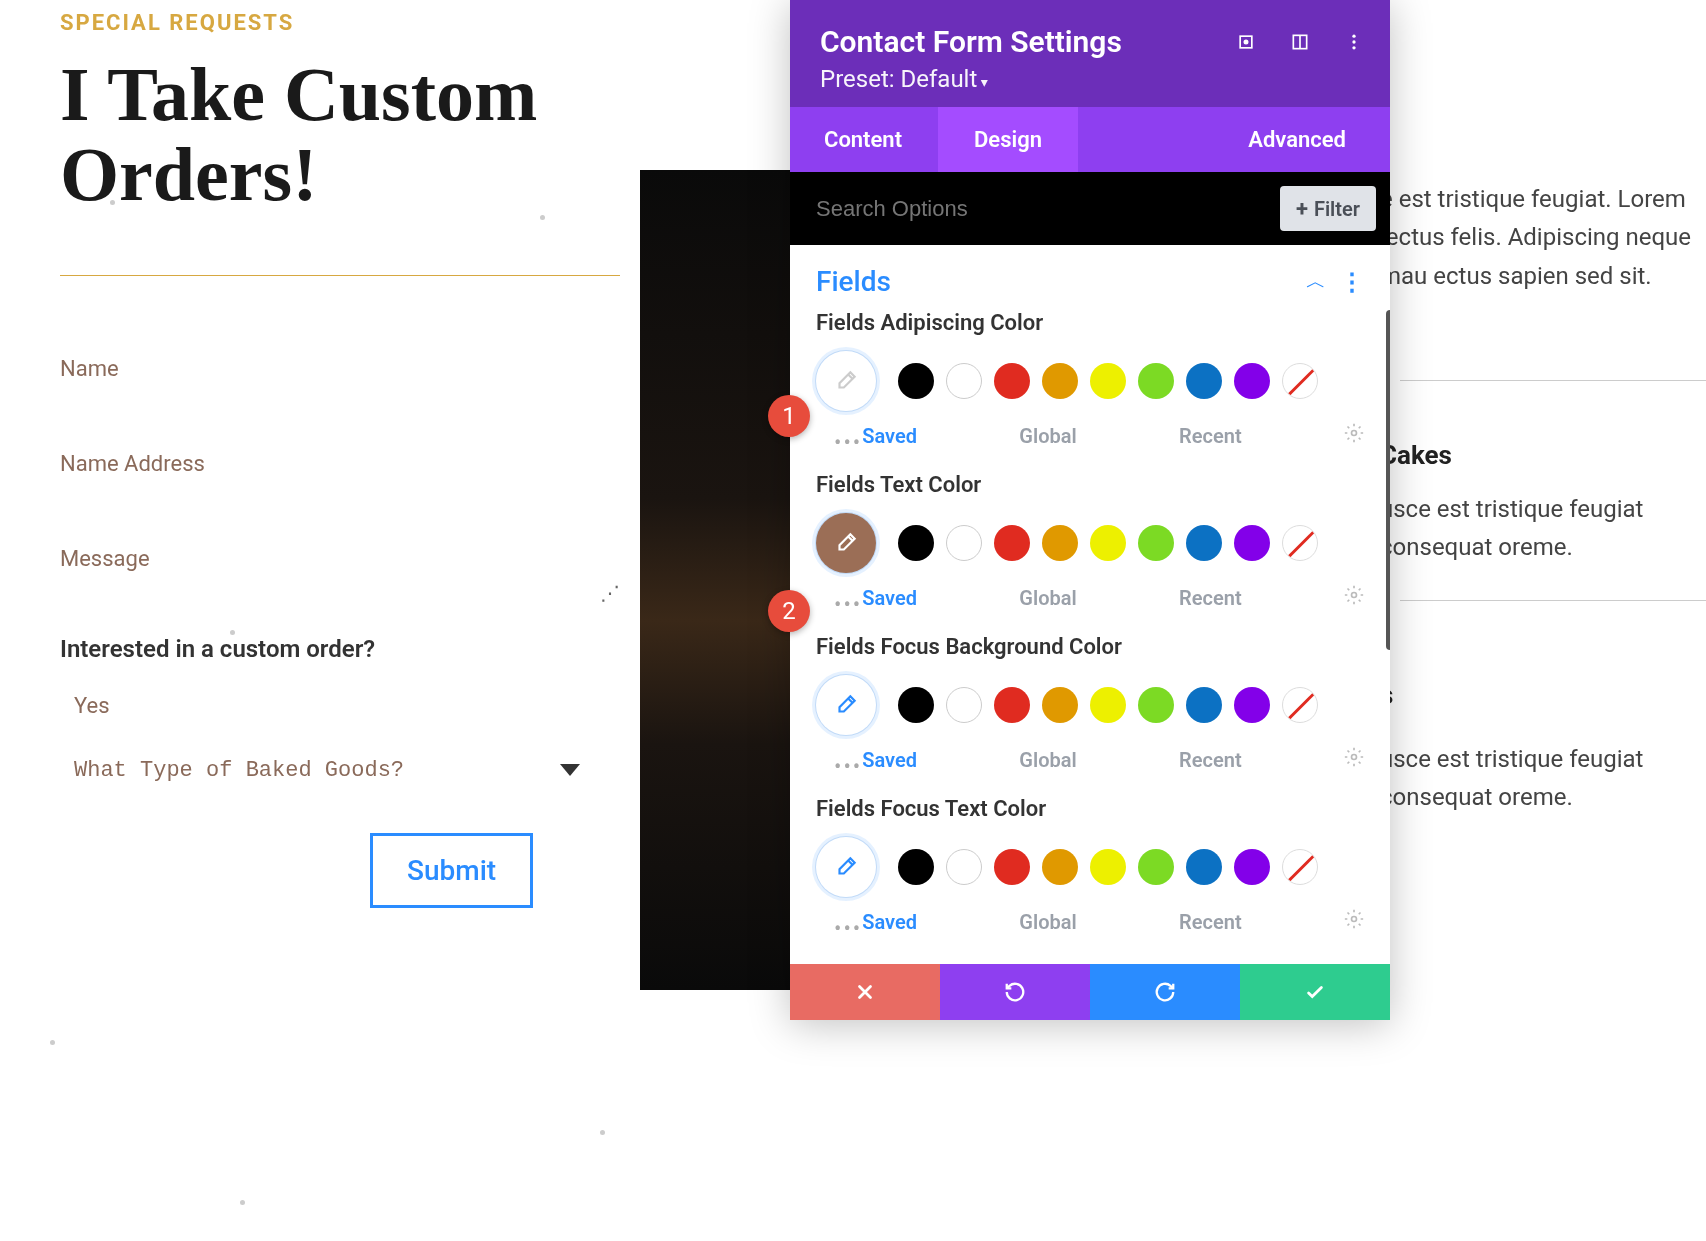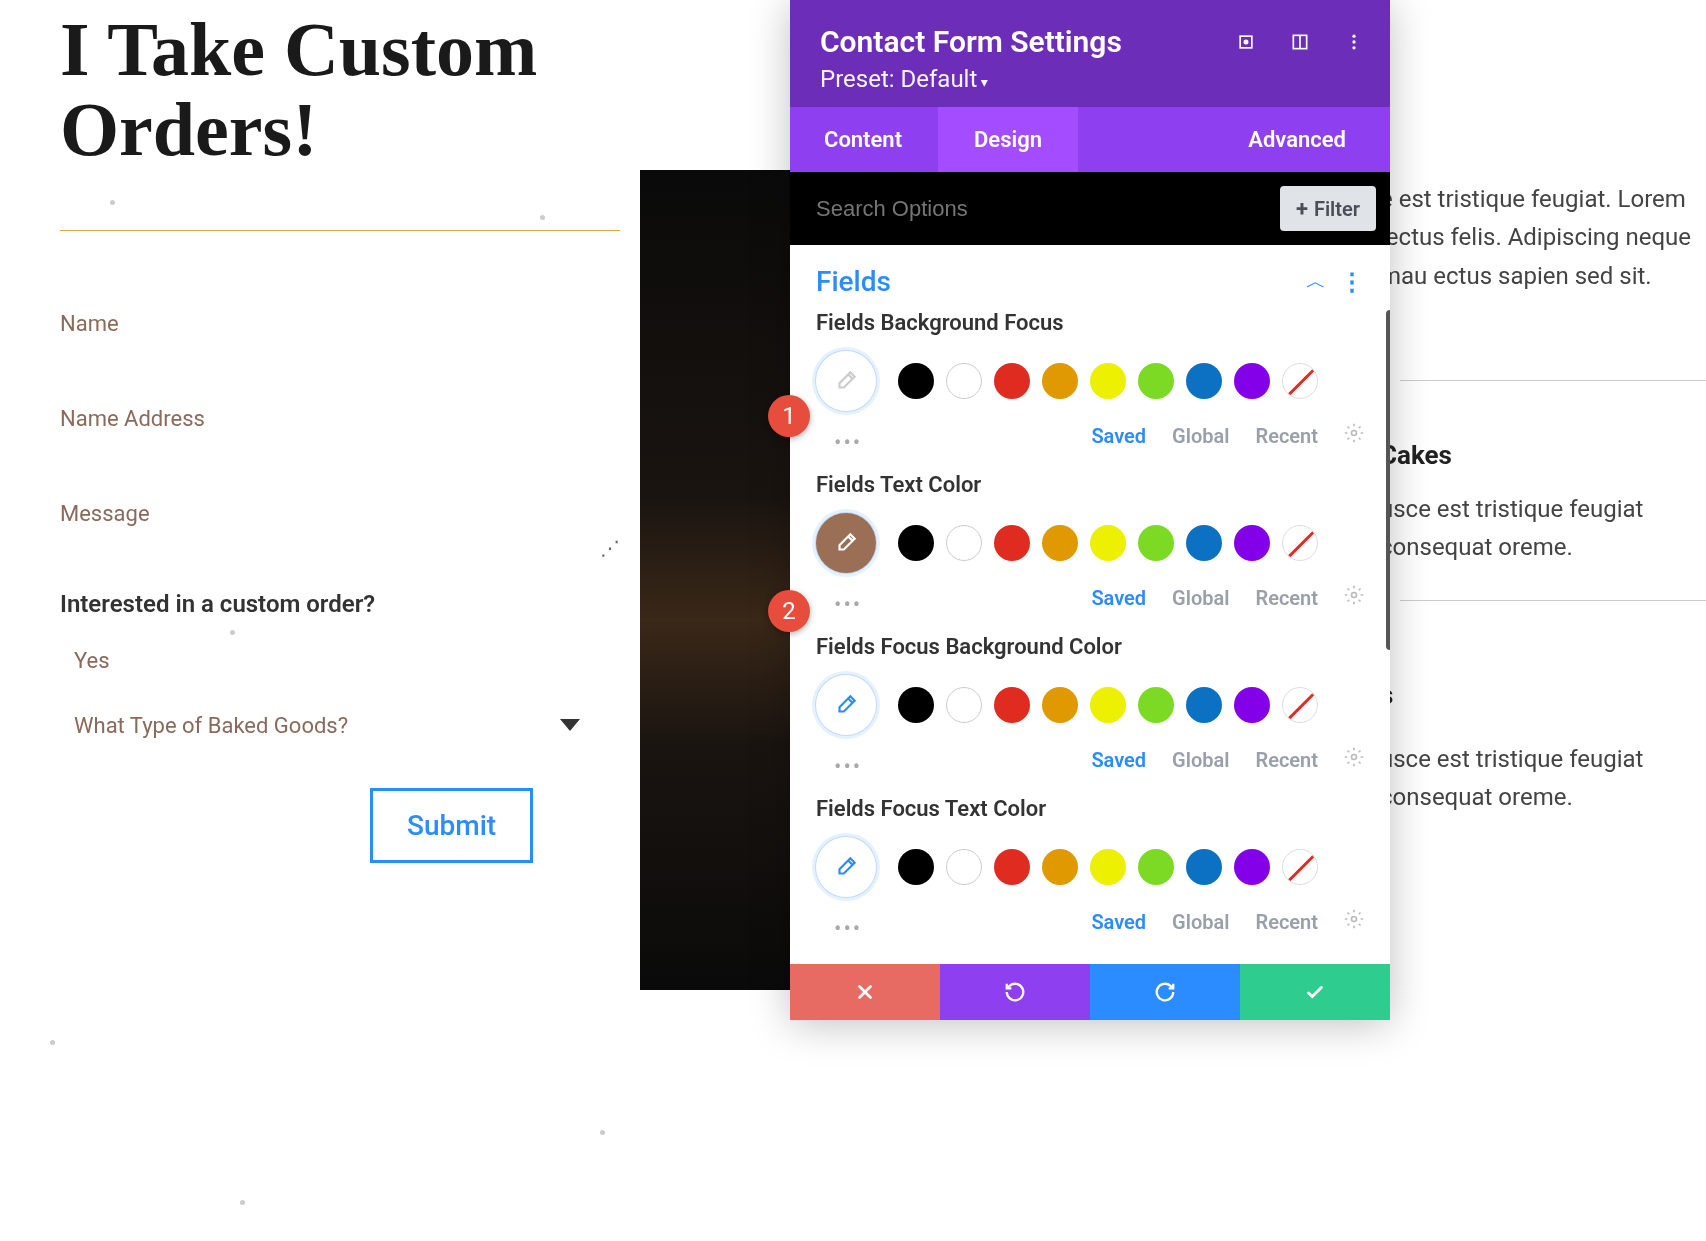--- a/index.html
+++ b/index.html
@@ -7,21 +7,21 @@
 
 
 .page-content { position: absolute; left: 60px; top: 10px; width: 560px; }
 .eyebrow { font-size: 22px; font-weight: 700; color: #d7a841; letter-spacing: 2px; margin-bottom: 20px; }
 .headline { font-family: Georgia, "Times New Roman", serif; font-size: 76px; font-weight: 900; line-height: 1.05; color: #1a1a1a; margin-bottom: 60px; }
 .divider-gold { height: 1px; background: #d7a841; margin-bottom: 80px; }
 .form-field { font-size: 22px; color: #8a6a5a; margin-bottom: 70px; margin-top: 46px; }
 .form-field.msg { margin-bottom: 130px; }
 .question-label { font-size: 24px; font-weight: 600; color: #333; margin-bottom: 30px; }
 .answer { font-size: 22px; color: #8a6a5a; padding-left: 14px; margin-bottom: 40px; }
-.dropdown-row { display: flex; align-items: center; justify-content: space-between; padding-right: 40px; }
+.dropdown-row { display: flex; align-items: center; justify-content: space-between; padding-right: 40px; font-family: Liberation Mono, monospace; }
 .dropdown-label { font-size: 22px; color: #8a6a5a; padding-left: 14px; }
 .caret { width: 0; height: 0; border-left: 10px solid transparent; border-right: 10px solid transparent; border-top: 12px solid #333; }
 .submit-btn { margin-top: 50px; margin-left: 310px; display: inline-block; border: 3px solid #2a8cff; color: #2a8cff; font-size: 28px; font-weight: 500; padding: 18px 34px; background: #fff; }
 
 
 .bread-img { position: absolute; left: 640px; top: 170px; width: 390px; height: 820px; background: linear-gradient(180deg, #0a0a0a 0%, #1a1410 40%, #3a2818 55%, #1a1410 70%, #0a0a0a 100%); }
 
 
 .right-text { position: absolute; left: 1380px; width: 340px; font-size: 24px; line-height: 1.6; color: #444; }
 .rt1 { top: 180px; }
@@ -71,21 +71,21 @@
 .sw-white { background: #fff; border: 1px solid #ccc; }
 .sw-red { background: #e02b20; }
 .sw-orange { background: #e09900; }
 .sw-yellow { background: #edf000; }
 .sw-green { background: #7cda24; }
 .sw-blue { background: #0c71c3; }
 .sw-purple { background: #8300e9; }
 .sw-none { background: #fff; border: 1px solid #ddd; position: relative; overflow: hidden; }
 .sw-none::before { content: ""; position: absolute; left: -4px; top: 50%; width: 44px; height: 3px; background: #e02b20; transform: rotate(-45deg); }
 .dots-more { color: #aaa; font-size: 22px; letter-spacing: 2px; padding-left: 18px; }
-.swatch-foot { display: flex; justify-content: flex-end; align-items: center; gap: 26px; font-size: 20px; font-weight: 600; margin-bottom: 14px; }
+.swatch-foot { display: flex; justify-content: space-between; align-items: center; gap: 26px; font-size: 20px; font-weight: 600; margin-bottom: 14px; }
 .sf-saved { color: #2a8cff; cursor: pointer; }
 .sf-item { color: #9aa0a9; cursor: pointer; }
 .sf-gear { color: #bbb; cursor: pointer; }
 
 .step-badge { position: absolute; width: 42px; height: 42px; border-radius: 50%; background: #e74c3c; color: #fff; display: flex; align-items: center; justify-content: center; font-size: 24px; font-weight: 400; box-shadow: 0 2px 6px rgba(0,0,0,0.3); z-index: 10; }
 .badge1 { left: 768px; top: 395px; }
 .badge2 { left: 768px; top: 590px; }
 
 .panel-footer { display: flex; height: 56px; }
 .pf-btn { flex: 1; display: flex; align-items: center; justify-content: center; cursor: pointer; color: #fff; }
@@ -95,20 +95,21 @@
 .pf-save { background: #2ecc8f; }
 .pf-btn svg { width: 22px; height: 22px; }
 
 
 .deco-dot { position: absolute; width: 5px; height: 5px; border-radius: 50%; background: #ccc; }
 </style>
 </head>
 <body>
 
 <div class="page-content">
+  <div class="eyebrow">SPECIAL REQUESTS</div>
   <div class="headline">I Take Custom Orders!</div>
   <div class="divider-gold"></div>
   <div class="form-field">Name</div>
   <div class="form-field">Name Address</div>
   <div class="form-field msg">
     <span>Message</span>
   </div>
   <div style="text-align:right;margin-top:-120px;margin-bottom:30px"><span style="color:#666;font-size:20px">⋰</span></div>
   <div class="question-label">Interested in a custom order?</div>
   <div class="answer">Yes</div>
@@ -172,21 +173,21 @@
   </div>
   <div class="section-head">
     <div class="section-title">Fields</div>
     <div class="section-caret">︿</div>
     <div class="section-dots">⋮</div>
   </div>
   <div class="panel-body">
     <div class="scrollbar-ind"></div>
     <div id="field-groups">
         <div class="field-group">
-          <div class="field-label">Fields Background Focus</div>
+          <div class="field-label">Fields Adipiscing Color</div>
           <div class="swatch-row">
             <div class="picker-circle white">
               <svg class="eyedrop" viewBox="0 0 24 24" fill="none" stroke="#ccc" stroke-width="2">
                 <path d="M16 4l4 4-10 10H6v-4L16 4z"></path>
                 <path d="M14 6l4 4"></path>
               </svg>
             </div>
             <div class="swatch sw-black"></div>
             <div class="swatch sw-white"></div>
             <div class="swatch sw-red"></div>

